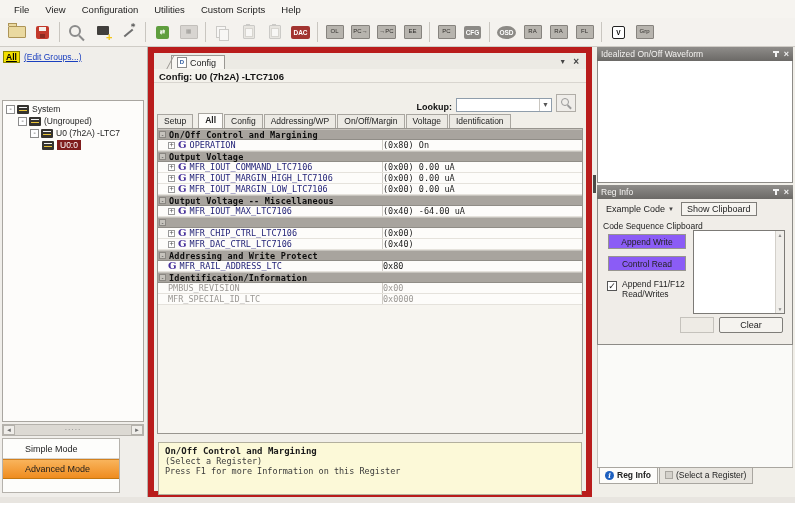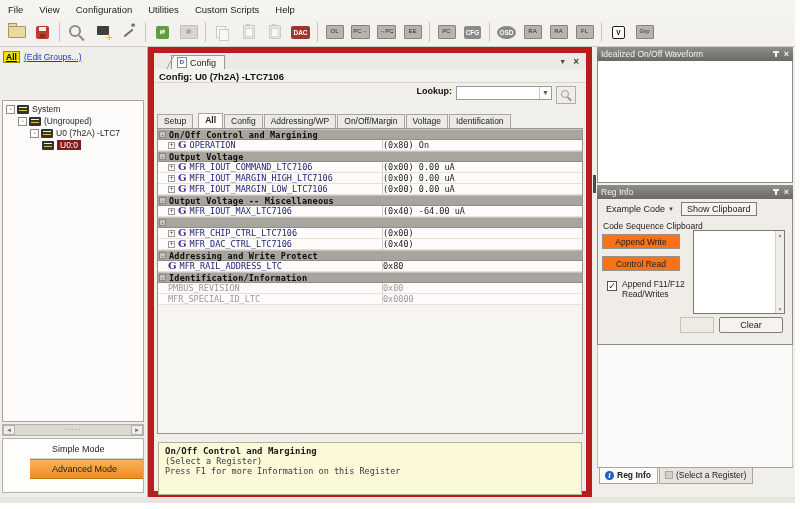--- a/index.html
+++ b/index.html
@@ -1,20 +1,20 @@
 <!DOCTYPE html>
 <html><head>
 <meta charset="utf-8">
 <style>
   html,body{margin:0;padding:0;background:#fff;font-family:"Liberation Sans",sans-serif;}
   #stage{position:relative;width:800px;height:509px;overflow:hidden;background:#fff;}
   #app{position:absolute;left:0;top:0;width:795px;height:503px;background:#f1efe9;}
 
   
-  #menubar{position:absolute;left:0;top:0;width:795px;height:18px;background:#f6f4f0;display:flex;align-items:center;box-sizing:border-box;}
+  #menubar{position:absolute;left:0;top:0;width:795px;height:18px;background:#f6f4f0;display:flex;align-items:center;padding-left:6px;box-sizing:border-box;}
   .menu-item{font-size:9.5px;color:#222;padding:2px 8px;cursor:default;}
 
   
   #toolbar{position:absolute;left:0;top:18px;width:795px;height:29px;background:#f4f2ee;border-bottom:1px solid #cfccc6;display:flex;align-items:center;padding-left:4px;box-sizing:border-box;}
   .tgroup{display:flex;align-items:center;gap:1px;}
   .tsep{width:1px;height:20px;background:#c9c6c0;margin:0 4px;}
   .tbtn{width:25px;height:24px;display:flex;align-items:center;justify-content:center;position:relative;}
   .tbtn.off{opacity:.45;}
   .i-folder{width:16px;height:10px;background:#ead9a0;border:1px solid #ad9457;border-radius:1px;position:relative;}
   .i-folder::before{content:"";position:absolute;top:-4px;left:-1px;width:7px;height:2px;background:#ead9a0;border:1px solid #ad9457;border-bottom:none;}
@@ -43,33 +43,33 @@
   #edit-groups{color:#1a3fbf;font-size:8.5px;text-decoration:underline;cursor:pointer;}
   #tree-box{position:absolute;left:2px;top:53px;width:142px;height:322px;background:#fdfcfa;border:1px solid #a9a6a0;overflow:hidden;box-sizing:border-box;padding-top:2px;}
   .tree-row{display:flex;align-items:center;height:12px;font-size:8.5px;color:#1d1d1d;white-space:nowrap;overflow:hidden;}
   .texp{width:9px;height:9px;border:1px solid #8c8c8c;background:#fff;color:#444;font:7px/7px "DejaVu Sans Mono",monospace;text-align:center;margin-right:2px;flex:none;box-sizing:border-box;}
   .dev-icon{width:12px;height:9px;background:#35332f;position:relative;border-radius:1px;margin-right:3px;flex:none;}
   .dev-icon::before{content:"";position:absolute;left:2px;top:2px;width:8px;height:1px;background:#f2f2f2;box-shadow:0 3px 0 #e9c437;}
   .tree-label.sel{background:#7f1d1d;color:#fff;padding:0 3px;}
   #lp-hscroll{position:absolute;left:2px;top:377px;width:142px;height:12px;background:#dcd9d3;border:1px solid #b5b2ac;display:flex;align-items:center;box-sizing:border-box;}
   .sb-arrow{width:12px;height:10px;background:#efede9;border:1px solid #b5b2ac;color:#6b6b6b;font-size:6px;line-height:9px;text-align:center;flex:none;box-sizing:border-box;}
   .sb-track{flex:1;text-align:center;color:#888;font-size:7px;line-height:10px;letter-spacing:1px;}
-  #mode-box{position:absolute;left:2px;top:391px;width:142px;height:55px;background:#fdfdfb;border:1px solid #b5b2ac;box-sizing:border-box;padding-left:27px;}
+  #mode-box{position:absolute;left:2px;top:391px;width:118px;height:55px;background:#fdfdfb;border:1px solid #b5b2ac;box-sizing:border-box;}
   .mode-btn{height:20px;border-bottom:1px solid #d6d3cd;display:flex;align-items:center;padding-left:22px;font-size:9px;color:#1d1d1d;box-sizing:border-box;background:#fdfdfb;}
   .mode-btn.active{background:linear-gradient(#f9b45c,#ef8c1f);border-top:1px solid #d2811f;border-bottom:1px solid #c4770f;}
 
   
   #center-panel{position:absolute;left:148px;top:47px;width:444px;height:450px;background:#f1efe9;border:6px solid #b91c1c;box-sizing:border-box;}
   #cp-tabstrip{position:absolute;left:0;top:0;right:0;height:16px;background:#eceae4;border-bottom:1px solid #c4c1bb;display:flex;align-items:flex-end;}
   #cp-slant{width:10px;height:14px;border-right:1px solid #9a9792;transform:skewX(-28deg);margin-left:6px;}
   #config-doc-tab{display:flex;align-items:center;gap:3px;background:#f8f6f2;border:1px solid #9a9792;border-bottom:none;padding:1px 8px 1px 5px;font-size:9px;color:#222;height:14px;box-sizing:border-box;}
   .doc-icon{width:8px;height:9px;background:#fff;border:1px solid #8b8b8b;font:bold 6px/8px "Liberation Sans",sans-serif;color:#2e5b9f;text-align:center;}
   #cp-strip-right{margin-left:auto;display:flex;align-items:center;gap:7px;padding:0 7px 2px 0;color:#444;}
   #cp-title{position:absolute;left:0;top:16px;right:0;height:14px;font:bold 9.5px "Liberation Sans",sans-serif;color:#111;padding:2px 0 0 5px;border-bottom:1px solid #d8d5cf;box-sizing:border-box;background:#f3f1eb;}
-  #lookup-row{position:absolute;left:0;top:33px;right:0;height:26px;display:flex;align-items:flex-start;justify-content:flex-end;gap:4px;padding-right:10px;}
+  #lookup-row{position:absolute;left:0;top:33px;right:0;height:26px;display:flex;align-items:flex-end;justify-content:flex-end;gap:4px;padding-right:10px;}
   #lookup-label{font:bold 9px "Liberation Sans",sans-serif;color:#111;}
   #lookup-combo{width:96px;height:14px;background:#fff;border:1px solid #8f9dab;display:flex;align-items:center;justify-content:flex-end;box-sizing:border-box;}
   #lookup-combo .dd{color:#555;font-size:7px;padding:0 2px;border-left:1px solid #c9c6c0;line-height:12px;}
   #lookup-search{width:18px;height:16px;background:#efede9;border:1px solid #b0ada7;display:flex;align-items:center;justify-content:center;}
   .mini-mag{width:6px;height:6px;border:1.5px solid #9a9a9a;border-radius:50%;position:relative;margin:-2px 2px 0 0;}
   .mini-mag::after{content:"";position:absolute;width:5px;height:1.5px;background:#9a9a9a;transform:rotate(45deg);right:-4px;bottom:-2px;}
   #cp-tabs{position:absolute;left:3px;top:59px;right:3px;height:16px;display:flex;align-items:flex-end;}
   .ctab{font-size:8.5px;color:#222;border:1px solid #a9a6a0;border-bottom:none;background:#eceae4;padding:1px 6px 2px 6px;margin-right:1px;white-space:nowrap;}
   .ctab.sel{background:#fdfcfa;font-weight:bold;padding-bottom:3px;}
   .ctab.first{margin-right:5px;}
@@ -102,21 +102,21 @@
   .closex{color:#f2f2f2;font:bold 9px/8px "Liberation Sans",sans-serif;}
   #waveform-panel{position:absolute;left:0;top:0;width:196px;height:136px;}
   #waveform-body{height:122px;background:#fff;border:1px solid #8d8b87;border-top:none;box-sizing:border-box;}
   #reginfo-panel{position:absolute;left:0;top:138px;width:196px;}
   #ri-body{position:relative;height:146px;background:#f0ede8;border:1px solid #8d8b87;border-top:none;box-sizing:border-box;}
   #ri-row1{position:absolute;left:5px;top:3px;display:flex;align-items:center;gap:4px;}
   #example-code-btn{font-size:9px;color:#1d1d1d;display:flex;align-items:center;gap:3px;padding:1px 3px;}
   #example-code-btn .dd{font-size:6px;color:#444;}
   #show-clipboard-btn{font-size:9px;color:#1d1d1d;background:#f5f3ef;border:1px solid #7f7d79;padding:1px 5px;}
   #clip-label{position:absolute;left:5px;top:22px;font-size:8.5px;color:#222;}
-  .ri-btn{position:absolute;left:4px;width:78px;height:15px;background:#f97316;border:1px solid #97948f;font-size:8.5px;color:#222;display:flex;align-items:center;justify-content:center;box-sizing:border-box;}
+  .ri-btn{position:absolute;left:10px;width:78px;height:15px;background:#8b5cf6;border:1px solid #97948f;font-size:8.5px;color:#222;display:flex;align-items:center;justify-content:center;box-sizing:border-box;}
   #append-write-btn{top:35px;}
   #append-read-btn{top:57px;}
   #ri-check{position:absolute;left:9px;top:82px;width:10px;height:10px;background:#fff;border:1px solid #555;font:bold 9px/9px "DejaVu Sans",sans-serif;color:#222;text-align:center;box-sizing:border-box;}
   #ri-check-label{position:absolute;left:24px;top:81px;width:66px;font-size:8.5px;color:#1d1d1d;line-height:1.15;}
   #ri-textarea{position:absolute;right:7px;top:31px;width:92px;height:84px;background:#fff;border:1px solid #7c7a76;box-sizing:border-box;}
   #ri-textarea .vsb{position:absolute;right:0;top:0;bottom:0;width:9px;background:#f0eeea;border-left:1px solid #d3d0ca;display:flex;flex-direction:column;justify-content:space-between;align-items:center;padding:1px 0;box-sizing:border-box;color:#8a8a8a;font-size:5px;}
   #ri-blank-btn{position:absolute;right:78px;top:118px;width:34px;height:16px;background:#eeebe5;border:1px solid #c5c2bc;box-sizing:border-box;}
   #clear-btn{position:absolute;right:9px;top:118px;width:64px;height:16px;background:#f5f3ef;border:1px solid #7f7d79;border-radius:2px;font-size:9px;color:#1d1d1d;display:flex;align-items:center;justify-content:center;box-sizing:border-box;}
   #ri-filler{position:absolute;left:0;top:298px;width:196px;height:122px;background:#fafaf8;border-left:1px solid #c5c2bc;border-right:1px solid #c5c2bc;box-sizing:border-box;}
   #rb-tabs{position:absolute;left:0;top:420px;width:196px;height:20px;background:#f1efe9;border-top:1px solid #a9a6a0;display:flex;align-items:flex-start;padding-left:2px;box-sizing:border-box;}

